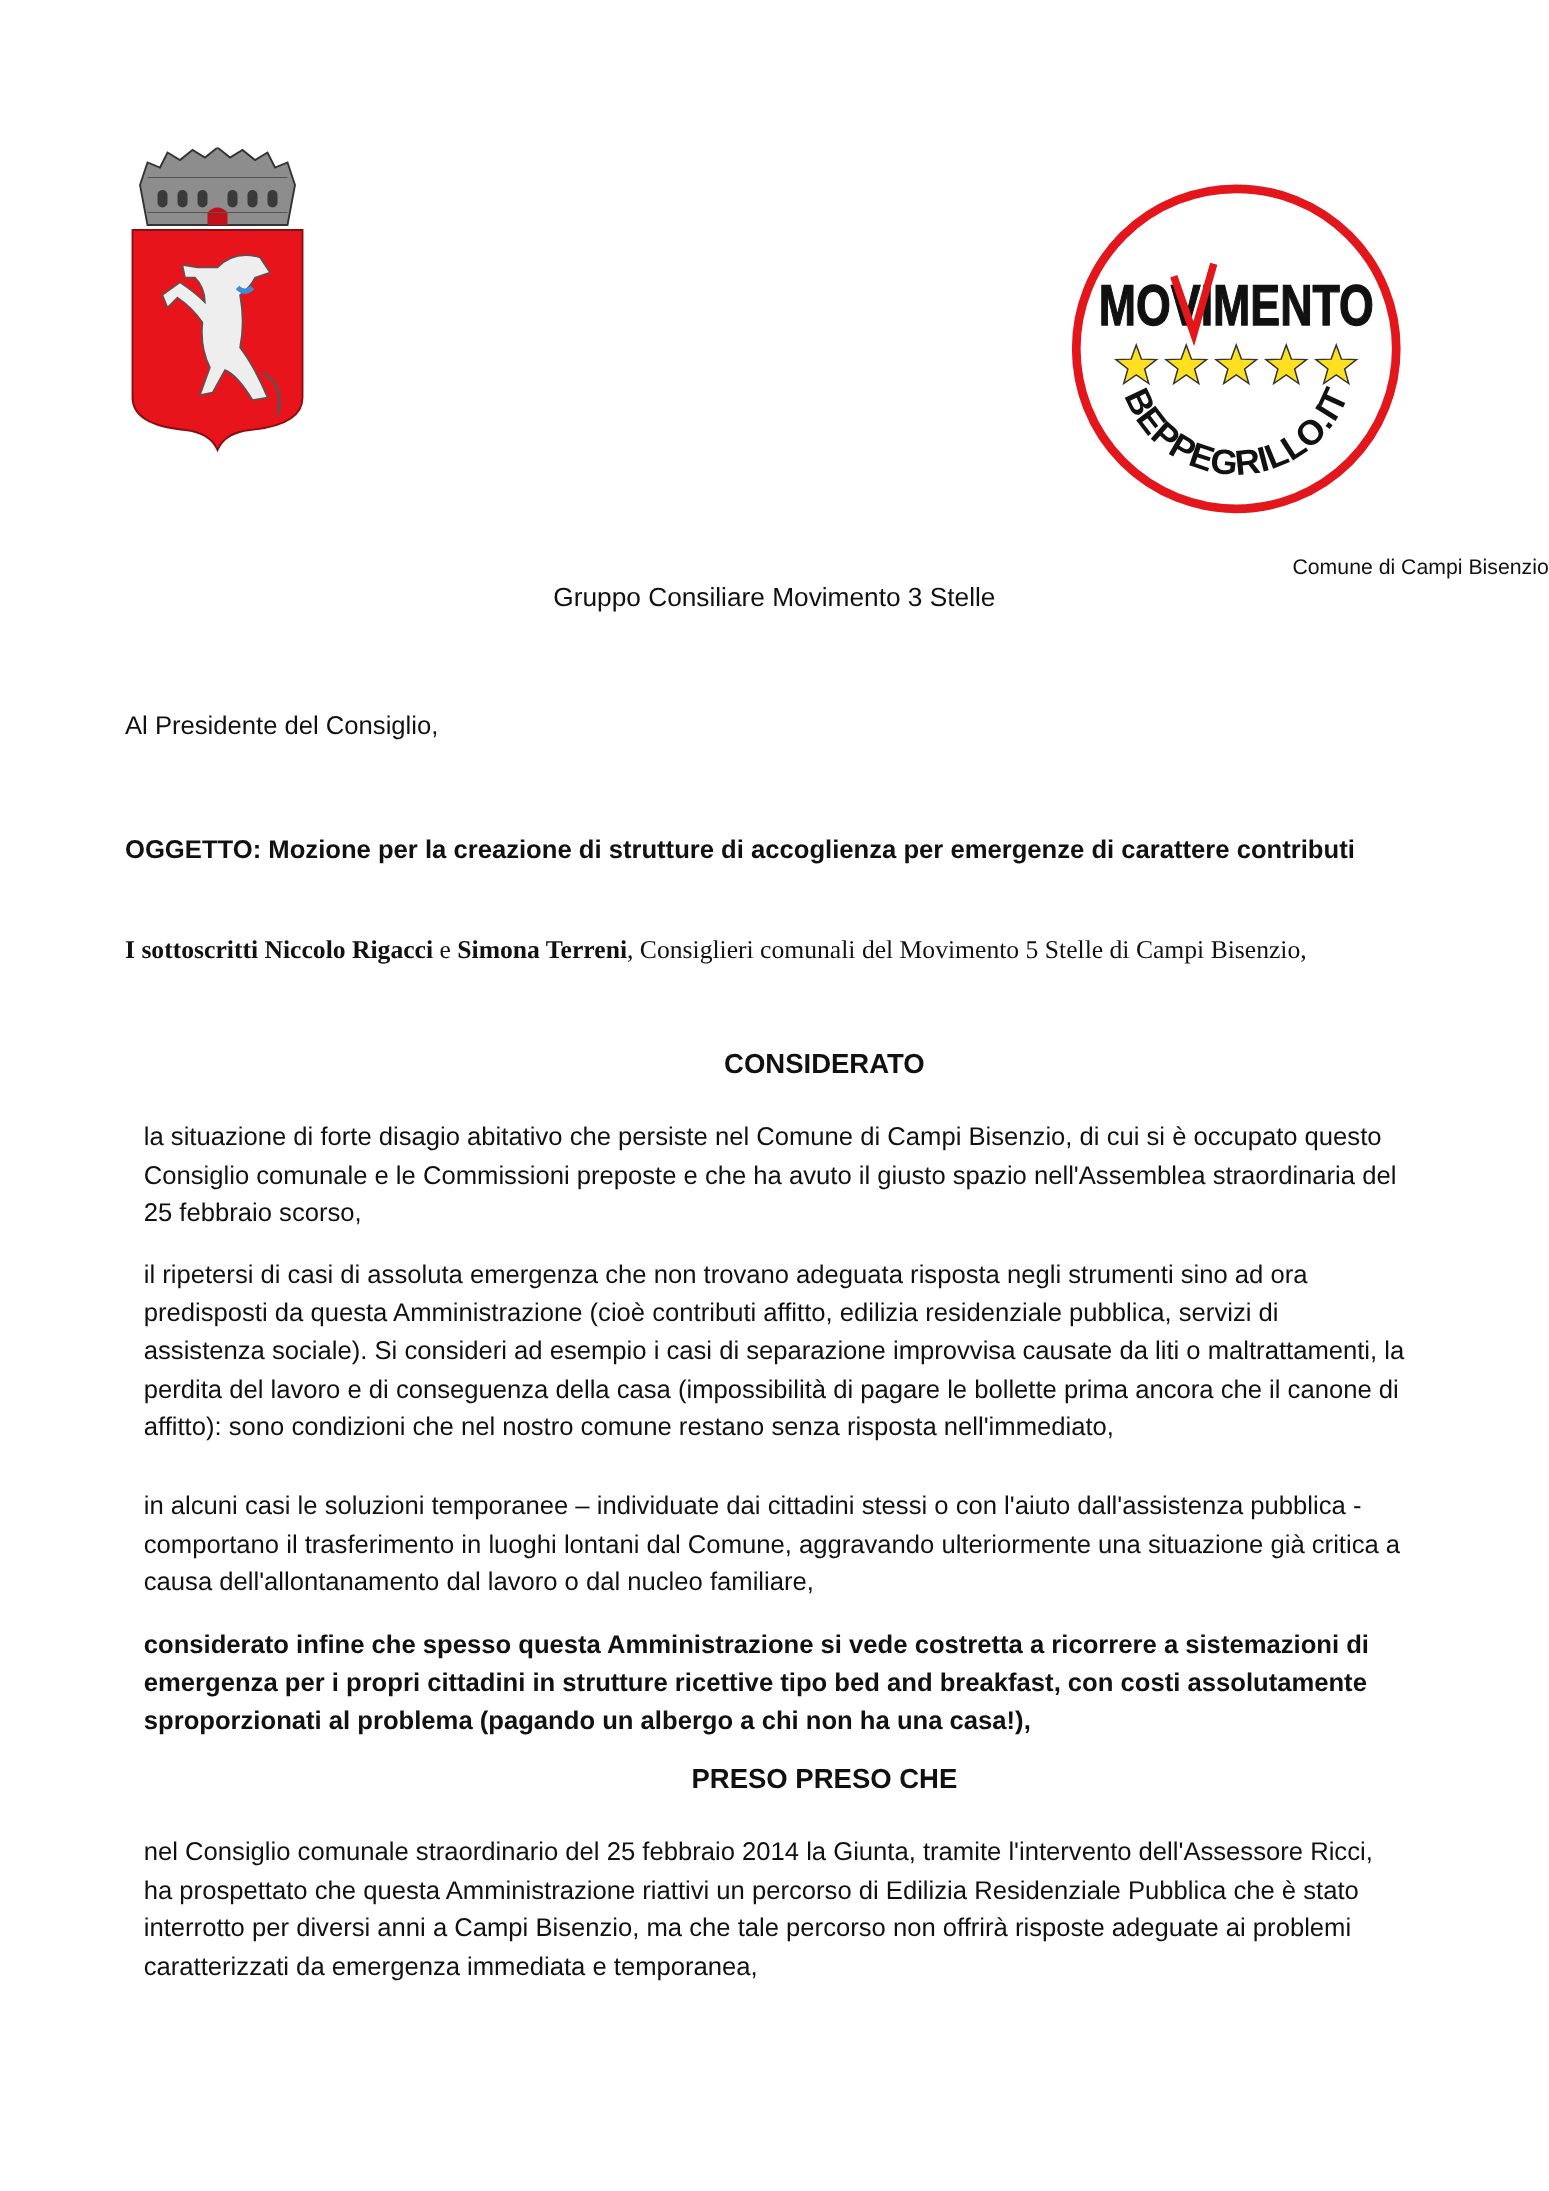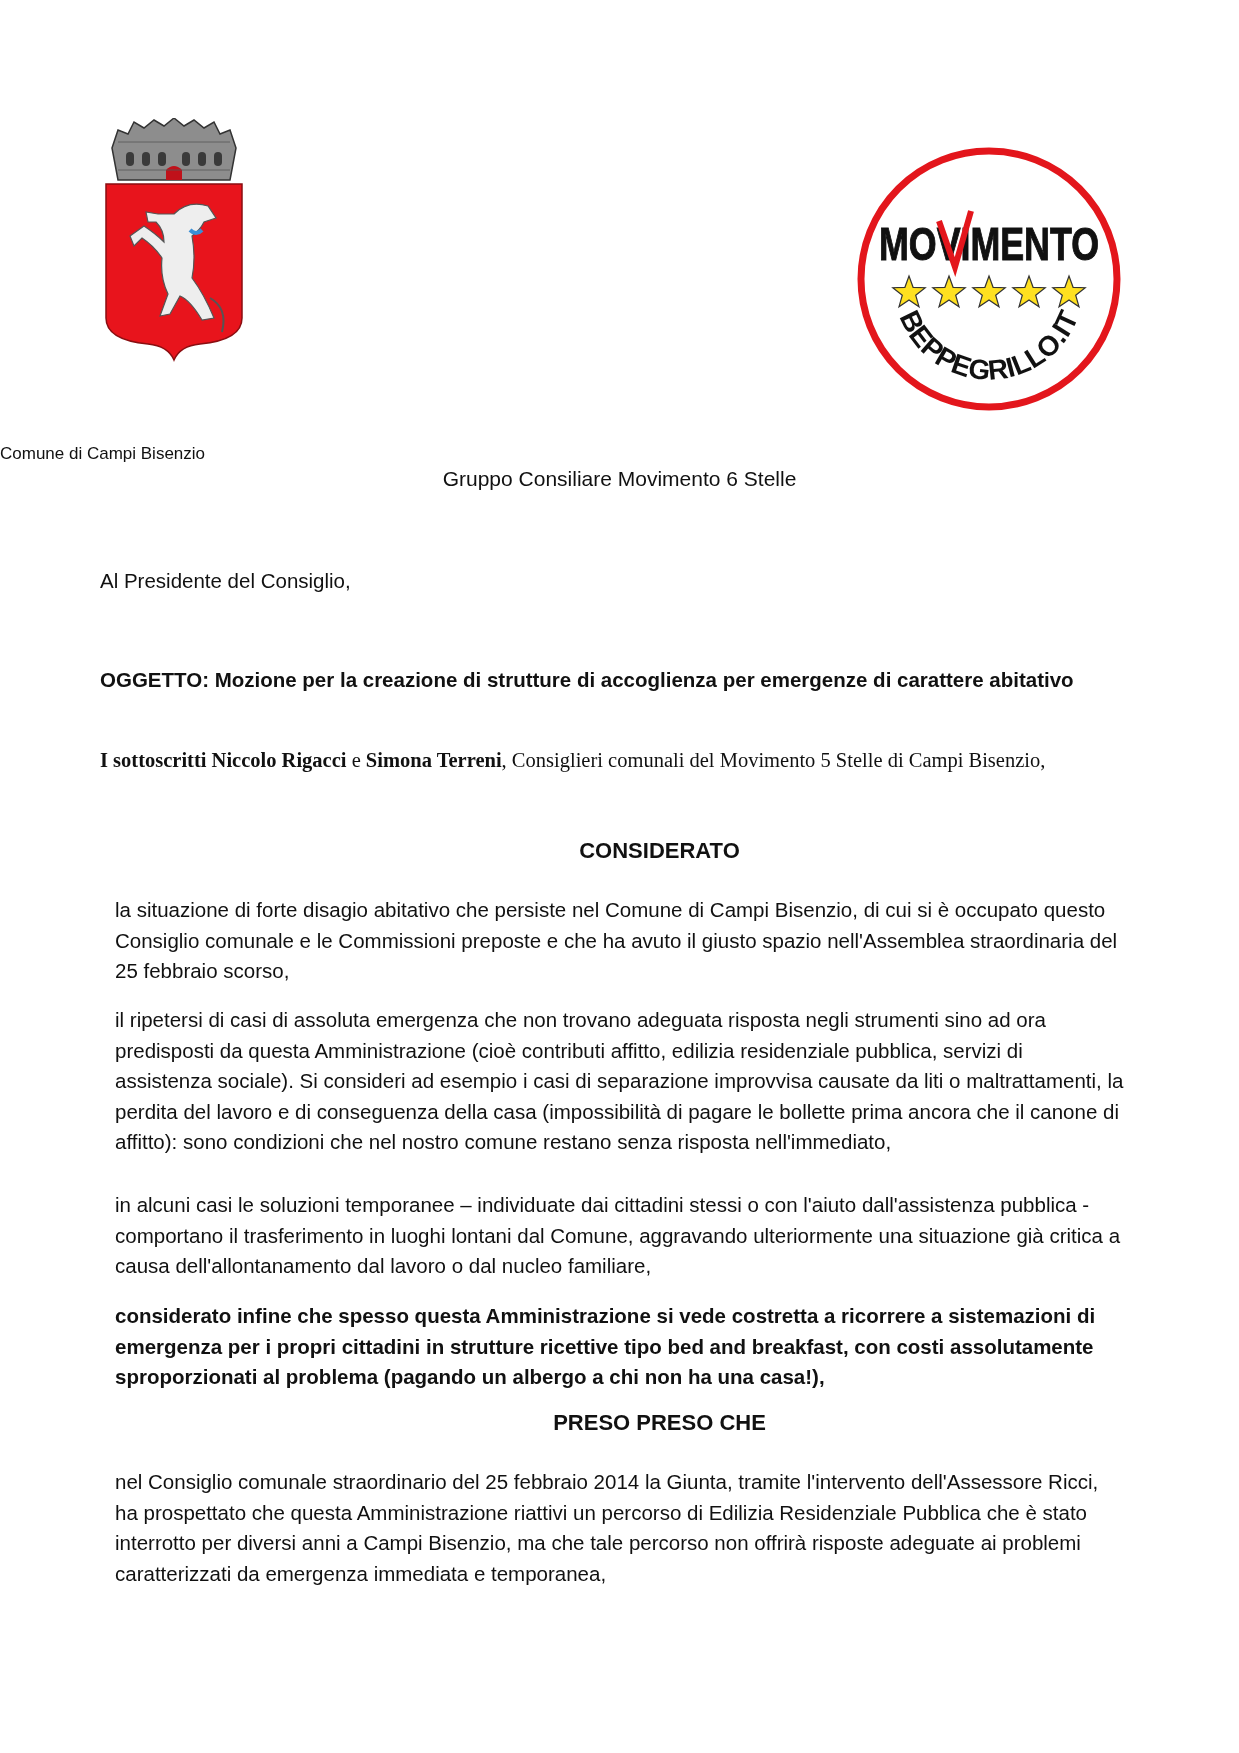--- a/index.html
+++ b/index.html
@@ -1,21 +1,21 @@
 <!DOCTYPE html>
 <html><head>
 <meta charset="utf-8">
 <style>
   html, body { margin: 0; padding: 0; background: #ffffff; }
   body { width: 1239px; height: 1753px; position: relative; overflow: hidden;
          font-family: "Liberation Sans", sans-serif; color: #111; }
   .abs { position: absolute; }
   #crest { left: 104px; top: 118px; width: 140px; height: 245px; }
   #m5s { left: 855px; top: 145px; width: 268px; height: 268px; }
-  .header-line1 { left: 0; width: 1239px; top: 444px; text-align: left; font-size: 17px; }
+  .header-line1 { left: 0; width: 1239px; top: 444px; text-align: right; font-size: 17px; }
   .header-line2 { left: 0; width: 1239px; top: 467px; text-align: center; font-size: 21px; }
   .text { left: 100px; width: 1010px; font-size: 20.5px; line-height: 30.5px; }
   .heading { left: 0; width: 1239px; text-align: center; font-weight: bold; font-size: 22px; margin-left: 40px; }
   b { font-weight: bold; }
   p { margin: 15px; }
 </style>
 </head>
 <body>
 
 <div id="crest" class="abs">
@@ -61,26 +61,26 @@
     <defs>
       <path id="arc" d="M44 170 A95 95 0 0 0 224 170"></path>
     </defs>
     <text font-family="Liberation Sans, sans-serif" font-weight="bold" font-size="28" fill="#111">
       <textPath href="#arc" startOffset="50%" text-anchor="middle" id="m5s-bottom">BEPPEGRILLO.IT</textPath>
     </text>
   </svg>
 </div>
 
 <div class="abs header-line1">Comune di Campi Bisenzio</div>
-<div class="abs header-line2">Gruppo Consiliare Movimento 6 Stelle</div>
+<div class="abs header-line2">Gruppo Consiliare Movimento 3 Stelle</div>
 
 <div class="abs text" style="top:566px;">Al Presidente del Consiglio,</div>
 
 <div class="abs text" style="top:665px;">
-  <b>OGGETTO:</b><b> Mozione per la creazione di strutture di accoglienza per emergenze di carattere abitativo</b>
+  <b>OGGETTO:</b><b> Mozione per la creazione di strutture di accoglienza per emergenze di carattere contributi</b>
 </div>
 
 <div class="abs text" style="top:745px;font-family:Liberation Serif, serif;">
   <b>I sottoscritti Niccolo Rigacci</b><span> e </span><b>Simona Terreni</b><span>, Consiglieri comunali del Movimento 5 Stelle di Campi Bisenzio,</span>
 </div>
 
 <div class="abs heading" style="top:838px;">CONSIDERATO</div>
 
 <p class="abs text" style="top:880px;">la situazione di forte disagio abitativo che persiste nel Comune di Campi Bisenzio, di cui si è occupato questo Consiglio comunale e le Commissioni preposte e che ha avuto il giusto spazio nell'Assemblea straordinaria del 25 febbraio scorso,</p>
 <p class="abs text" style="top:990px;">il ripetersi di casi di assoluta emergenza che non trovano adeguata risposta negli strumenti sino ad ora predisposti da questa Amministrazione (cioè contributi affitto, edilizia residenziale pubblica, servizi di assistenza sociale). Si consideri ad esempio i casi di separazione improvvisa causate da liti o maltrattamenti, la perdita del lavoro e di conseguenza della casa (impossibilità di pagare le bollette prima ancora che il canone di affitto): sono condizioni che nel nostro comune restano senza risposta nell'immediato,</p>

